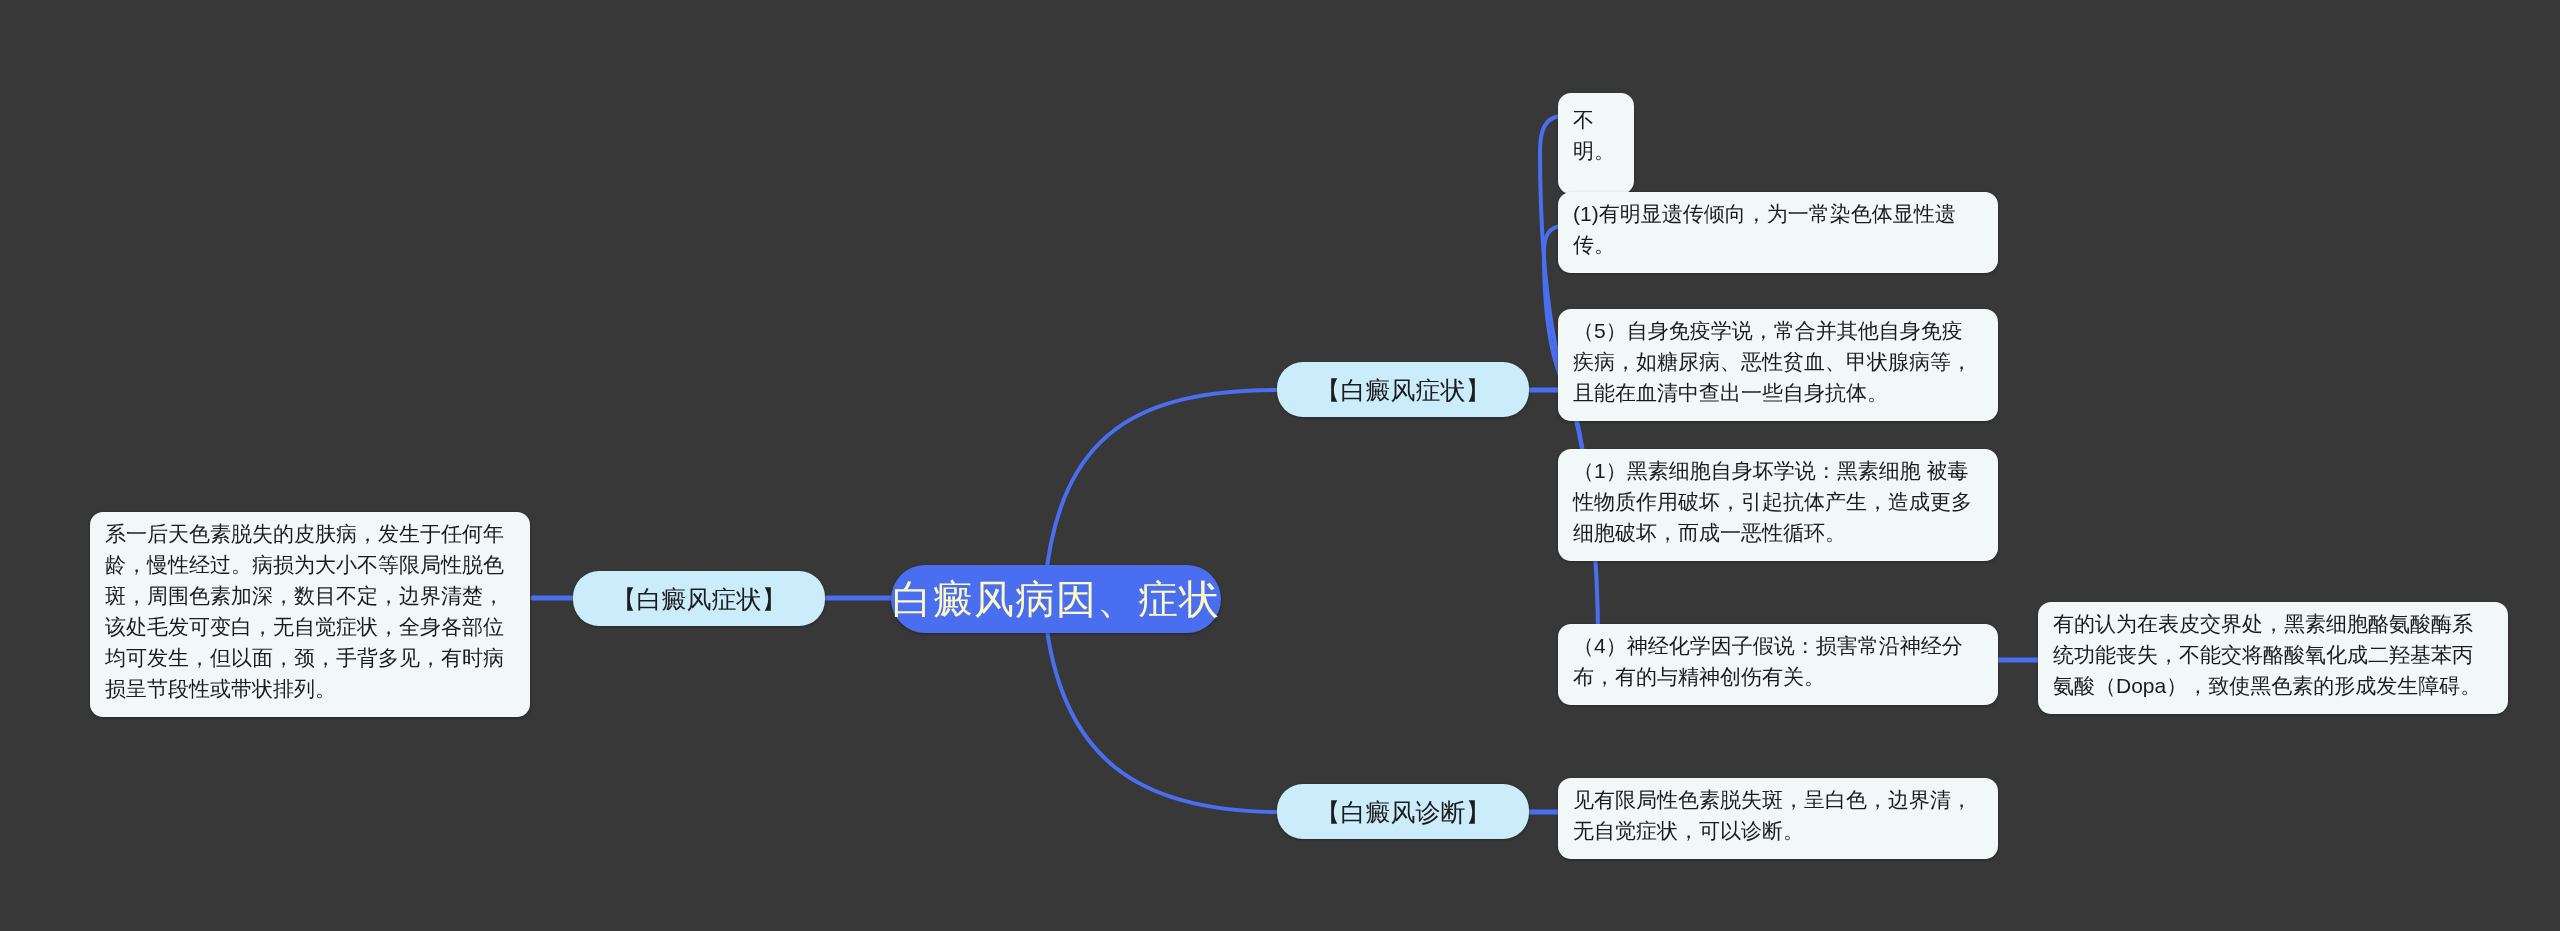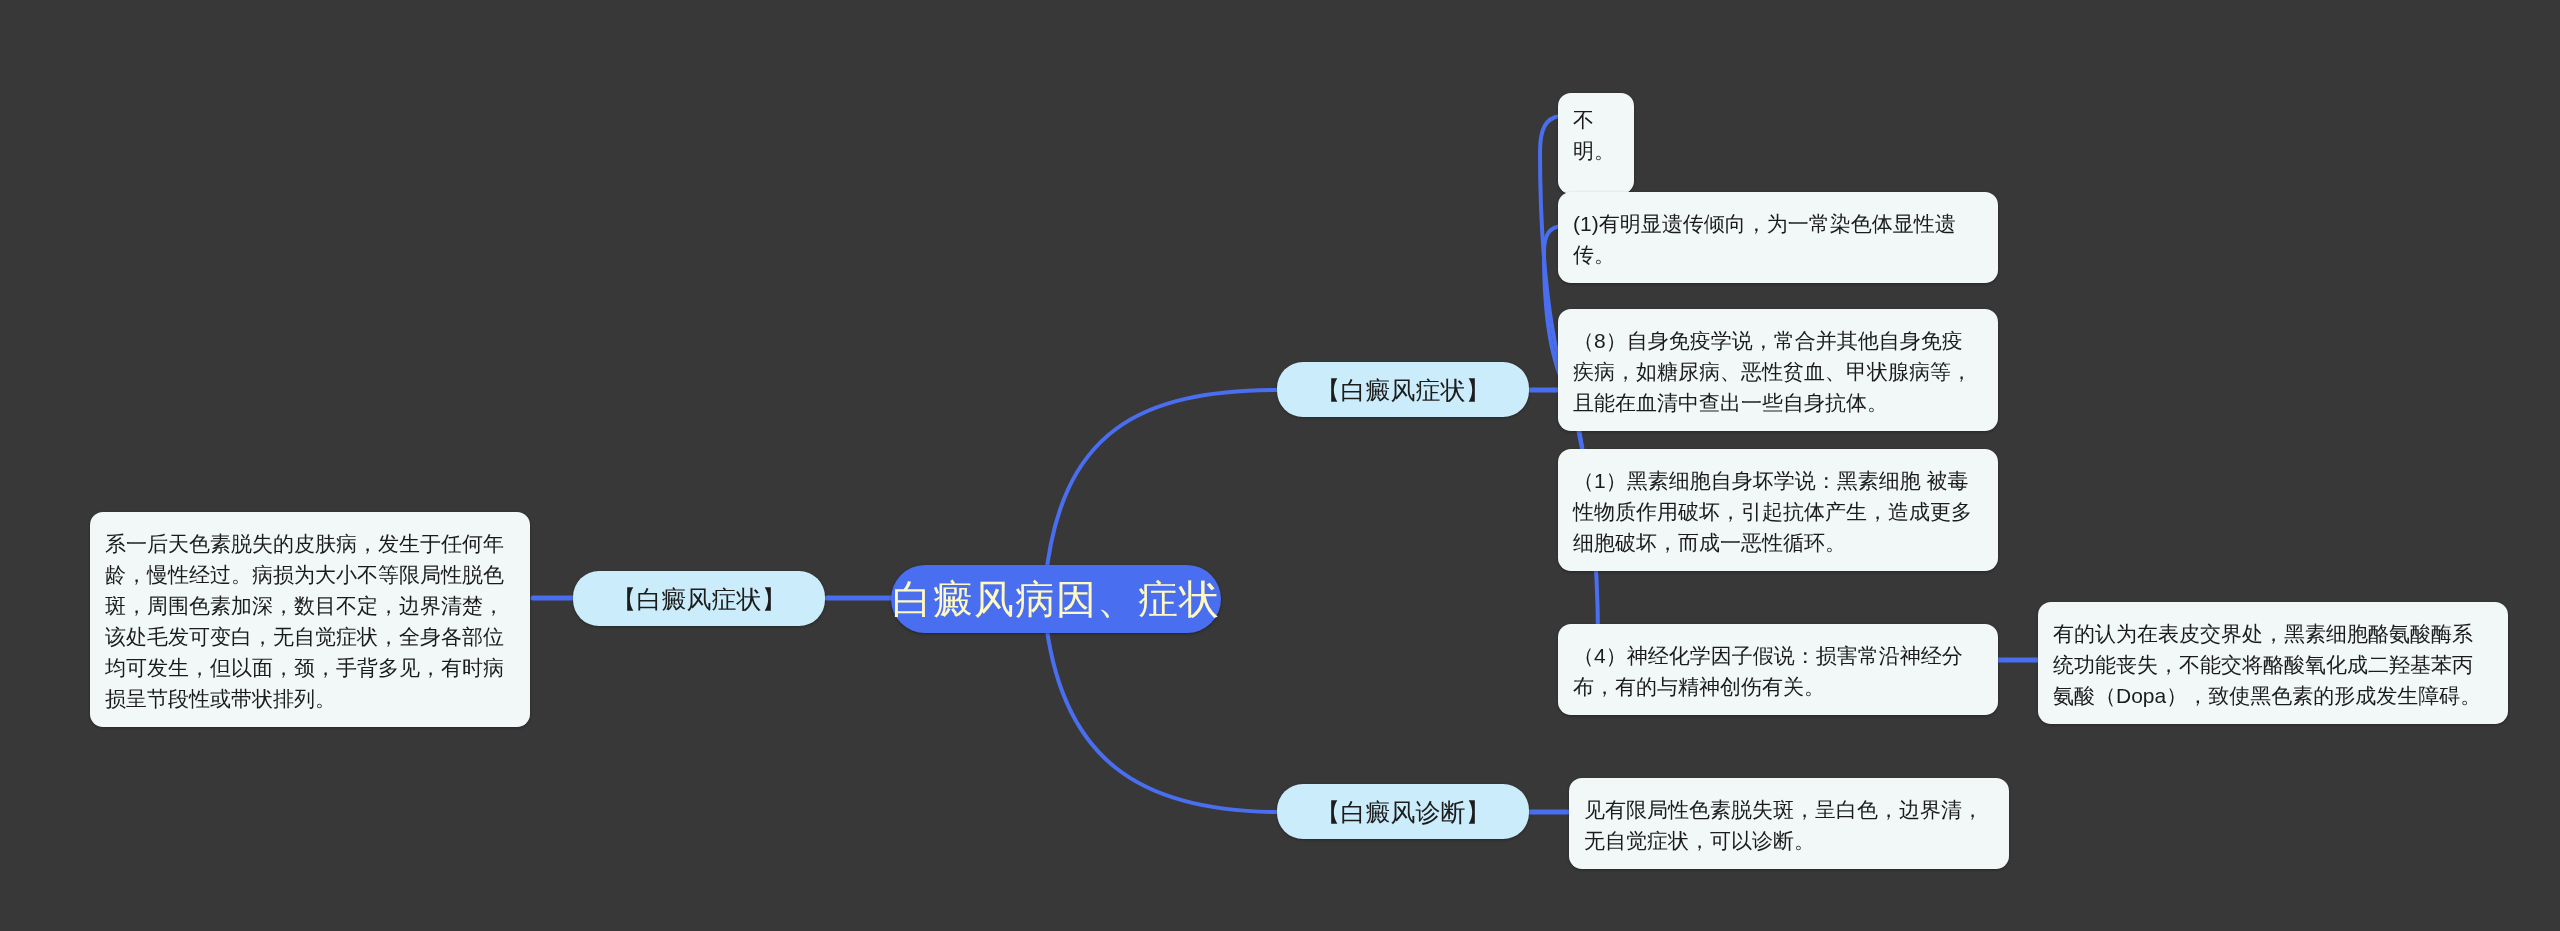--- a/index.html
+++ b/index.html
@@ -63,21 +63,21 @@
     box-shadow: 0 1px 3px rgba(0,0,0,0.3);
   }
 
   
   .leaf-box {
     background: #f2f8f8;
     border-radius: 13px;
     color: #1b1b1b;
     font-size: 21px;
     line-height: 1.48;
-    padding: 16px 15px 13px 15px;
+    padding: 6px 15px 13px 15px;
     box-shadow: 0 1px 3px rgba(0,0,0,0.32);
     text-align: left;
     word-break: break-all;
   }
   .leaf-box.tiny {
     padding: 11px 15px 28px 15px;
   }
 </style>
 </head>
 <body style="background: rgb(56, 56, 56);">
@@ -117,25 +117,25 @@
   <div class="node branch-pill" style="left: 1277px; top: 362px; width: 252px; height: 55px; background: rgb(203, 236, 251);">【白癜风症状】</div>
 
   <div class="node branch-pill" style="left: 1277px; top: 784px; width: 252px; height: 55px; background: rgb(203, 236, 251);">【白癜风诊断】</div>
 
   <div class="node branch-pill" style="left: 573px; top: 571px; width: 252px; height: 55px; background: rgb(203, 236, 251);">【白癜风症状】</div>
 
   <div class="node leaf-box tiny" style="left:1558px; top:93px; width:76px;">不明。</div>
 
   <div class="node leaf-box" style="left:1558px; top:192px; width:440px;">(1)有明显遗传倾向，为一常染色体显性遗传。</div>
 
-  <div class="node leaf-box" style="left:1558px; top:309px; width:440px;">（8）自身免疫学说，常合并其他自身免疫疾病，如糖尿病、恶性贫血、甲状腺病等，且能在血清中查出一些自身抗体。</div>
+  <div class="node leaf-box" style="left:1558px; top:309px; width:440px;">（5）自身免疫学说，常合并其他自身免疫疾病，如糖尿病、恶性贫血、甲状腺病等，且能在血清中查出一些自身抗体。</div>
 
   <div class="node leaf-box" style="left:1558px; top:449px; width:440px;">（1）黑素细胞自身坏学说：黑素细胞 被毒性物质作用破坏，引起抗体产生，造成更多细胞破坏，而成一恶性循环。</div>
 
   <div class="node leaf-box" style="left:1558px; top:624px; width:440px;">（4）神经化学因子假说：损害常沿神经分布，有的与精神创伤有关。</div>
 
   <div class="node leaf-box" style="left:90px; top:512px; width:440px;">系一后天色素脱失的皮肤病，发生于任何年龄，慢性经过。病损为大小不等限局性脱色斑，周围色素加深，数目不定，边界清楚，该处毛发可变白，无自觉症状，全身各部位均可发生，但以面，颈，手背多见，有时病损呈节段性或带状排列。</div>
 
   <div class="node leaf-box" style="left:2038px; top:602px; width:470px;">有的认为在表皮交界处，黑素细胞酪氨酸酶系统功能丧失，不能交将酪酸氧化成二羟基苯丙氨酸（Dopa），致使黑色素的形成发生障碍。</div>
 
-  <div class="node leaf-box" style="left:1558px; top:778px; width:440px;margin-left:11px;">见有限局性色素脱失斑，呈白色，边界清，无自觉症状，可以诊断。</div>
+  <div class="node leaf-box" style="left:1558px; top:778px; width:440px;">见有限局性色素脱失斑，呈白色，边界清，无自觉症状，可以诊断。</div>
 
 </div>
 
 </body></html>

